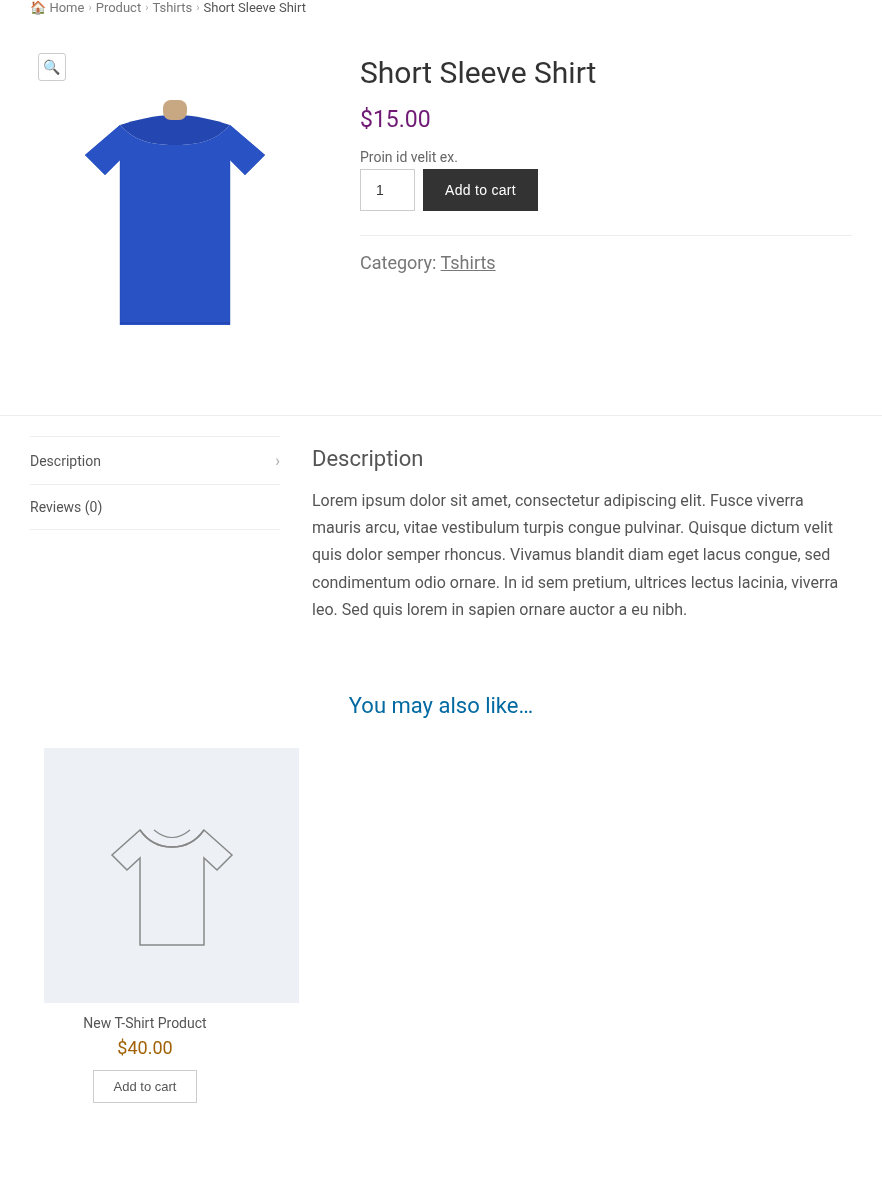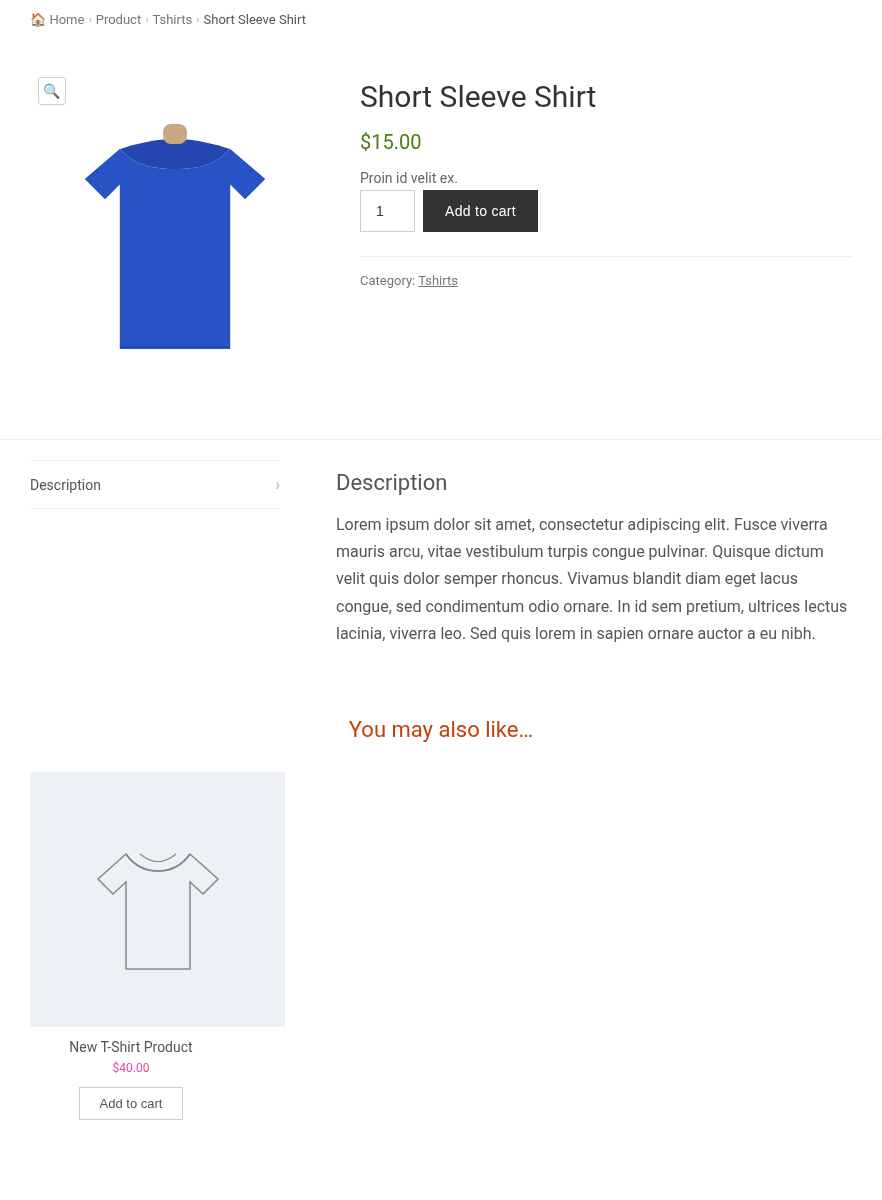--- a/index.html
+++ b/index.html
@@ -14,21 +14,21 @@
       background: #fff;
       width: 882px;
     }
     a {
       color: #555;
       text-decoration: none;
     }
 
     
     .breadcrumb {
-      padding: 12px 30px;
+      padding: 0 30px;
       font-size: 13px;
       color: #777;
       display: flex;
       align-items: center;
       gap: 4px;
     }
     .breadcrumb a {
       color: #777;
     }
     .breadcrumb .sep {
@@ -87,22 +87,22 @@
       flex: 1;
       padding-top: 10px;
     }
     .product-title {
       font-size: 30px;
       font-weight: 400;
       color: #333;
       margin-bottom: 16px;
     }
     .product-price {
-      font-size: 20px;
-      color: #4d7c0f;
+      font-size: 23px;
+      color: #701a75;
       margin-bottom: 16px;
     }
     .product-description-short {
       font-size: 14px;
       color: #666;
       margin-bottom: 4px;
     }
     .add-to-cart-row {
       display: flex;
       align-items: center;
@@ -123,35 +123,35 @@
       color: #fff;
       border: none;
       padding: 0 22px;
       height: 42px;
       font-size: 14px;
       cursor: pointer;
       font-weight: 500;
       letter-spacing: 0.3px;
     }
     .product-meta {
-      font-size: 13px;
+      font-size: 18px;
       color: #777;
       padding-top: 16px;
       border-top: 1px solid #eee;
     }
     .product-meta a {
       color: #777;
       text-decoration: underline;
     }
 
     
     .tabs-section {
       display: flex;
       padding: 20px 30px;
-      gap: 56px;
+      gap: 32px;
       align-items: flex-start;
       border-top: 1px solid #eee;
     }
     .tabs-sidebar {
       width: 250px;
       flex-shrink: 0;
     }
     .tab-item {
       display: flex;
       justify-content: space-between;
@@ -186,49 +186,50 @@
     }
 
     
     .related-section {
       padding: 40px 30px;
       text-align: center;
     }
     .related-title {
       font-size: 22px;
       font-weight: 400;
-      color: #c2410c;
+      color: #0369a1;
       margin-bottom: 30px;
     }
     .related-grid {
       display: flex;
       gap: 20px;
       justify-content: flex-start;
     }
     .related-card {
       width: 202px;
       text-align: center;
+      margin-left: 14px;
     }
     .related-card-image {
       width: 255px;
       height: 255px;
       background: #edf0f4;
       display: flex;
       align-items: center;
       justify-content: center;
       margin-bottom: 12px;
     }
     .related-card-title {
       font-size: 14px;
       color: #555;
       margin-bottom: 6px;
     }
     .related-card-price {
-      font-size: 12px;
-      color: #ec4899;
+      font-size: 18px;
+      color: #a16207;
       margin-bottom: 12px;
     }
     .related-add-btn {
       background: #fff;
       border: 1px solid #ccc;
       color: #555;
       padding: 8px 20px;
       font-size: 13px;
       cursor: pointer;
     }
@@ -290,20 +291,23 @@
 
 </div>
 
 <div class="tabs-section">
 
   <div class="tabs-sidebar">
     <div class="tab-item">
       <span>Description</span>
       <span class="tab-arrow">›</span>
     </div>
+    <div class="tab-item">
+      <span>Reviews (0)</span>
+    </div>
   </div>
 
   <div class="tab-content">
     <h2 class="tab-content-title">Description</h2>
     <p class="tab-content-body">Lorem ipsum dolor sit amet, consectetur adipiscing elit. Fusce viverra mauris arcu, vitae vestibulum turpis congue pulvinar. Quisque dictum velit quis dolor semper rhoncus. Vivamus blandit diam eget lacus congue, sed condimentum odio ornare. In id sem pretium, ultrices lectus lacinia, viverra leo. Sed quis lorem in sapien ornare auctor a eu nibh.</p>
   </div>
 
 </div>
 
 <div class="related-section">

